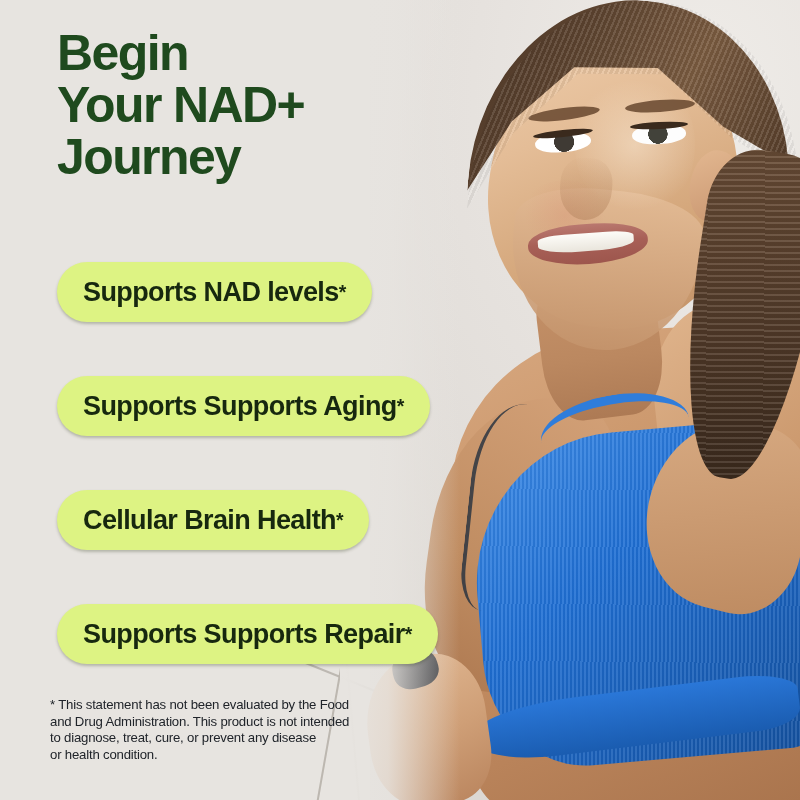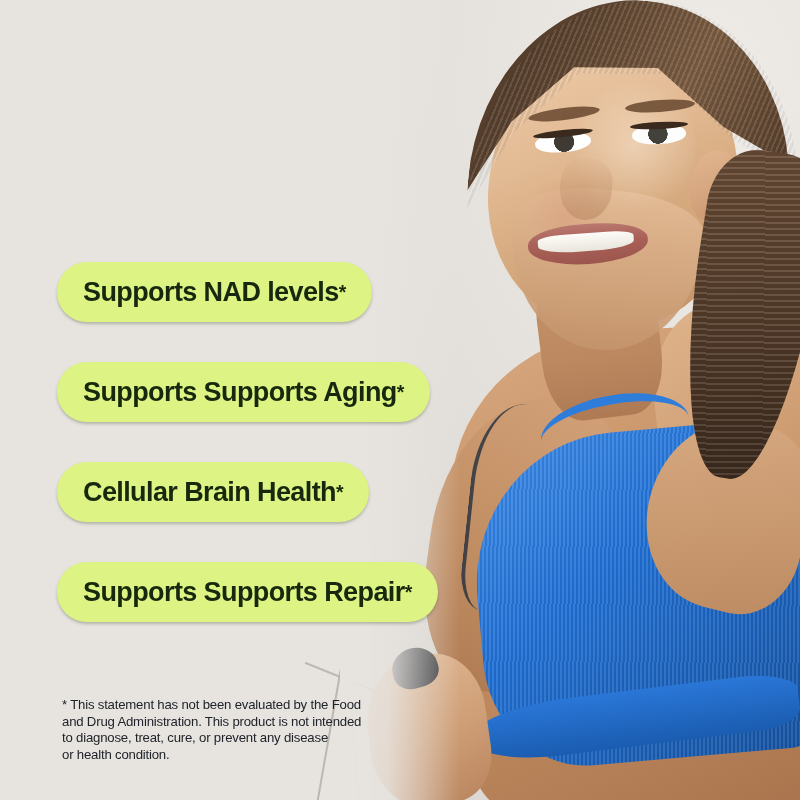--- a/index.html
+++ b/index.html
@@ -205,33 +205,33 @@
 
   .headline{
     position:absolute; left:57px; top:28px;
     font-size:50px; line-height:1.035; font-weight:700;
     letter-spacing:-1.6px; color:#1f4a1e; white-space:pre-line;
   }
 
   .pills{ position:absolute; left:57px; top:262px; }
   .pill{
     display:inline-flex; align-items:center;
-    height:60px; padding:0 26px; margin-bottom:40px;
+    height:60px; padding:0 26px; margin-bottom:54px;
     background:#ddf383; border-radius:999px;
     box-shadow:0 2px 3px rgba(60,70,40,.30);
     font-size:27px; font-weight:700; letter-spacing:-.6px;
     color:#17280f; white-space:nowrap;
   }
   .pill-row{ display:block; }
   .pill sup{ font-size:.72em; vertical-align:super; line-height:0; }
 
   .disclaimer{
     position:absolute; left:50px; top:697px; width:360px;
     font-size:13.2px; line-height:16.6px; font-weight:500;
-    letter-spacing:-.2px; color:#20242a; white-space:pre-line;margin-left:12px;
+    letter-spacing:-.2px; color:#20242a; white-space:pre-line;
   }
 </style>
 </head>
 <body>
 
 <div id="canvas">
 
   <div class="photo">
     <div class="backdrop"></div>
 
@@ -269,20 +269,23 @@
     <div class="rope1"></div>
     <div class="rope2"></div>
     <div class="hand"></div>
     <div class="thumb"></div>
 
     <div class="photo-blend"></div>
   </div>
 
   <div class="content">
 
+    <h1 class="headline">Begin
+Your NAD+
+Journey</h1>
 
     <div class="pills">
       <div class="pill-row">
         <div class="pill">
             <span>Supports NAD levels</span>
             <sup>*</sup>
           </div>
       </div>
       <div class="pill-row">
         <div class="pill">

